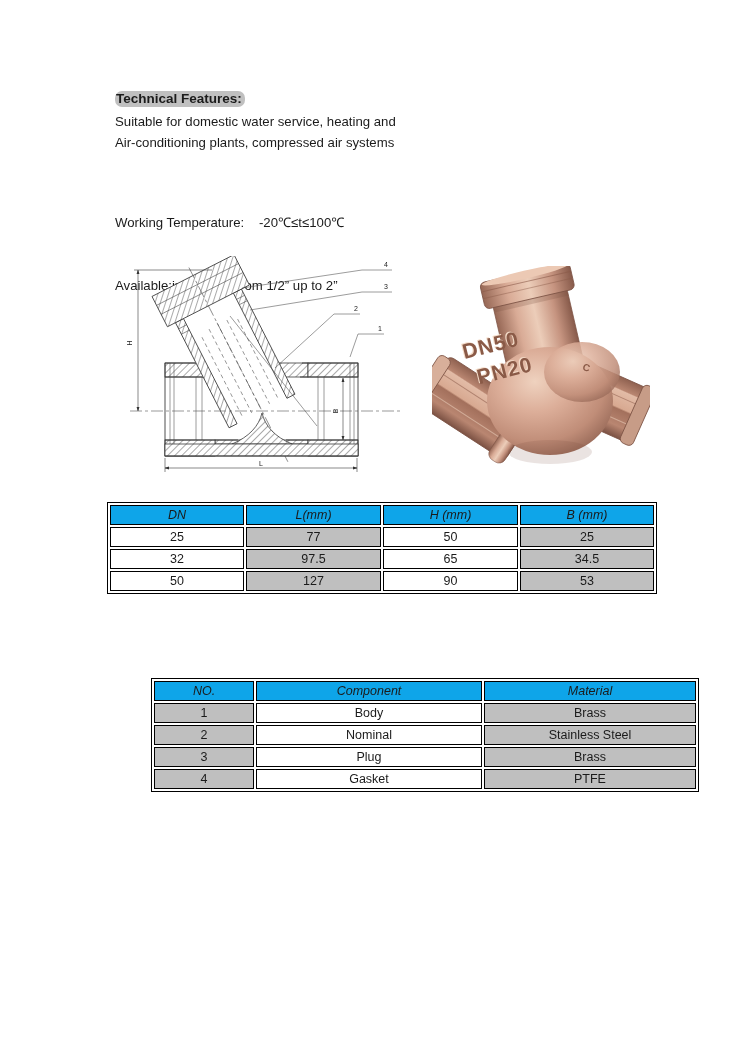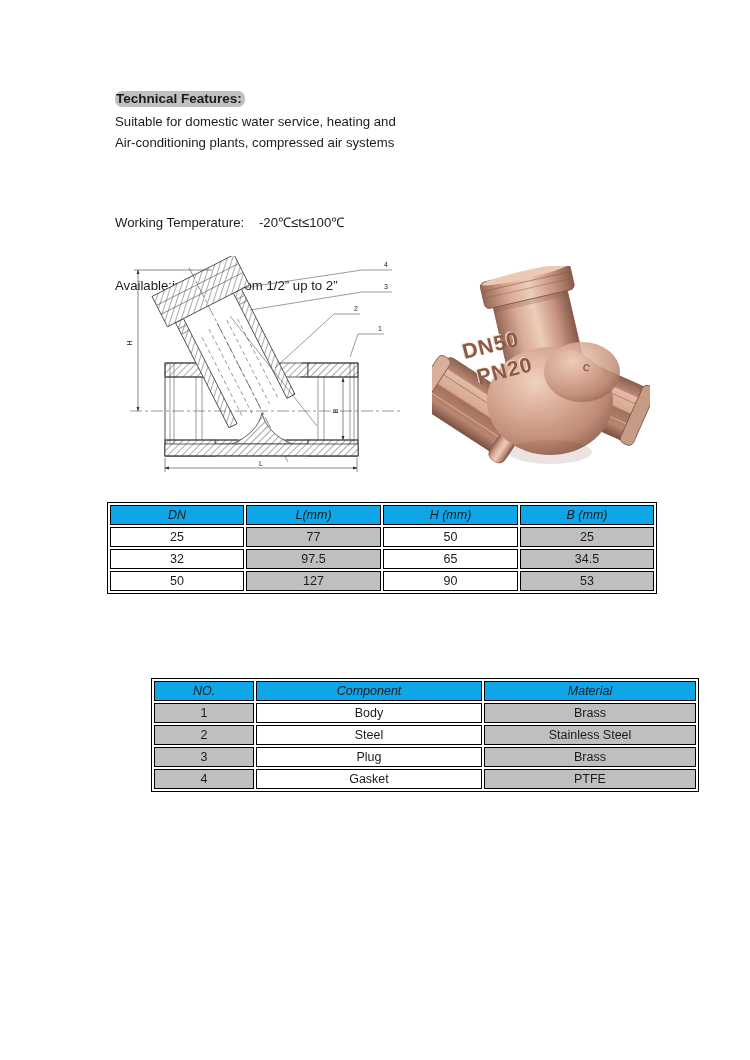--- a/index.html
+++ b/index.html
@@ -263,21 +263,21 @@
       </tr>
     </thead>
     <tbody>
       <tr>
         <td>1</td>
         <td>Body</td>
         <td>Brass</td>
       </tr>
       <tr>
         <td>2</td>
-        <td>Steel</td>
+        <td>Nominal</td>
         <td>Stainless Steel</td>
       </tr>
       <tr>
         <td>3</td>
         <td>Plug</td>
         <td>Brass</td>
       </tr>
       <tr>
         <td>4</td>
         <td>Gasket</td>

